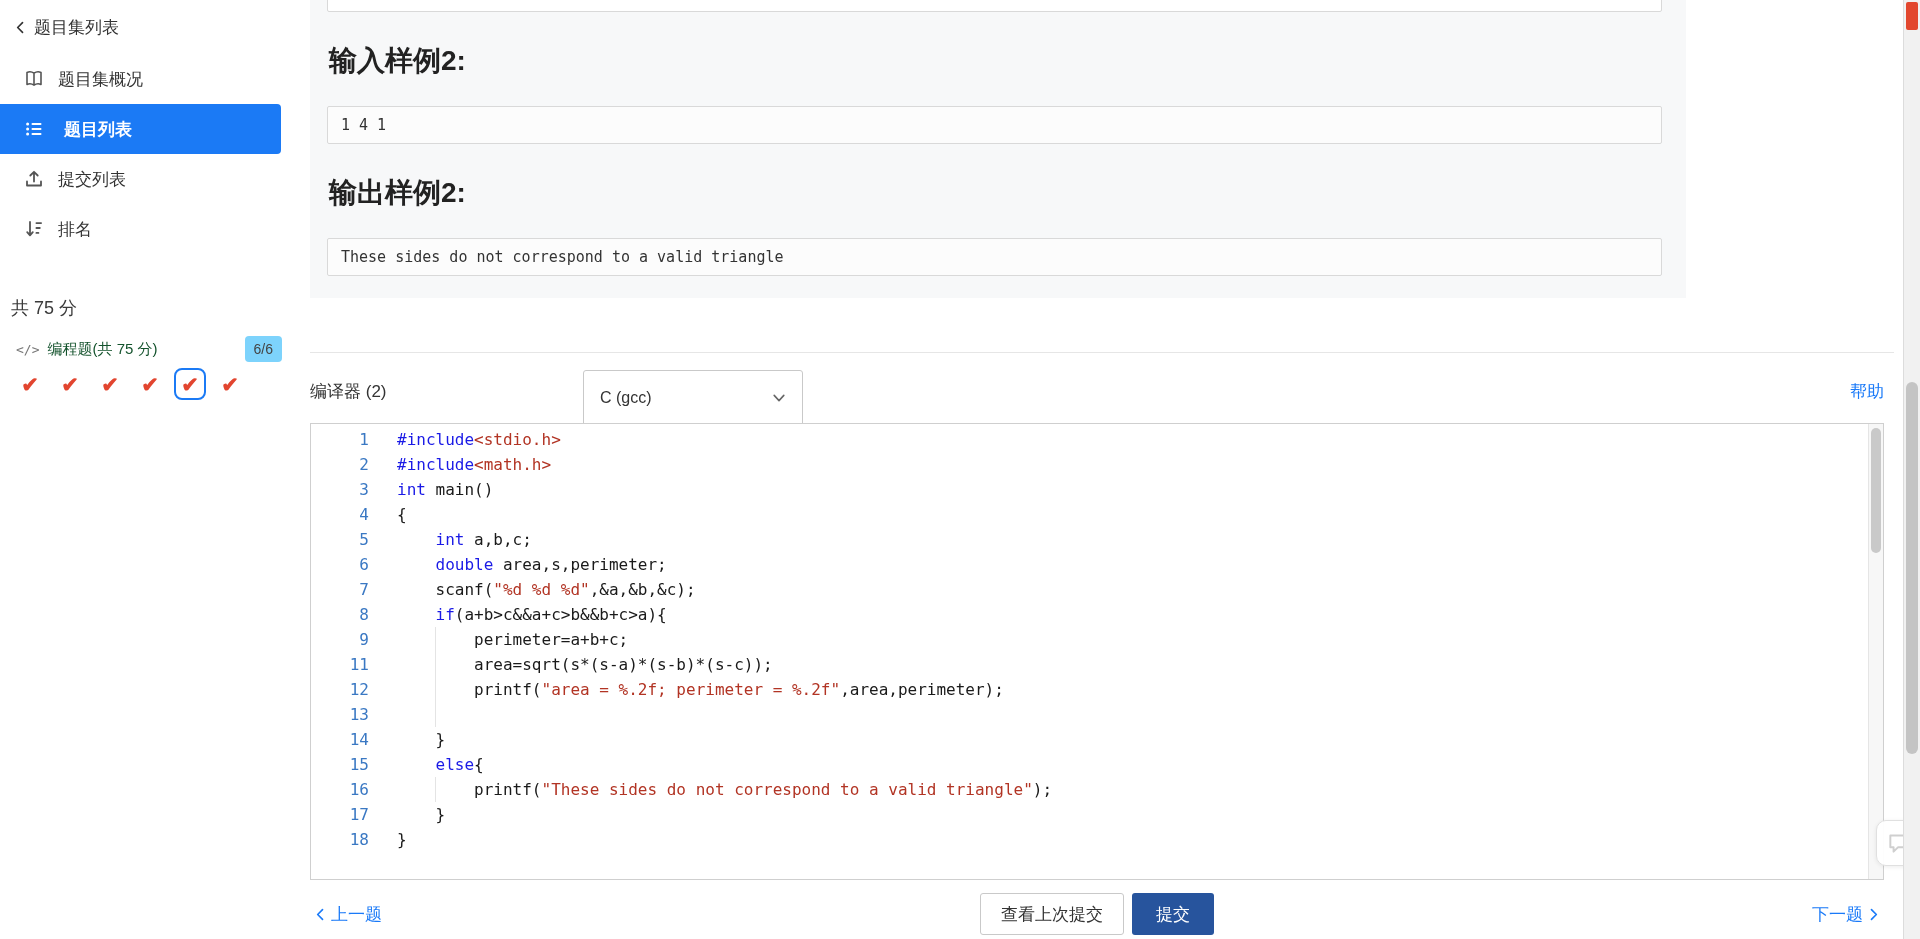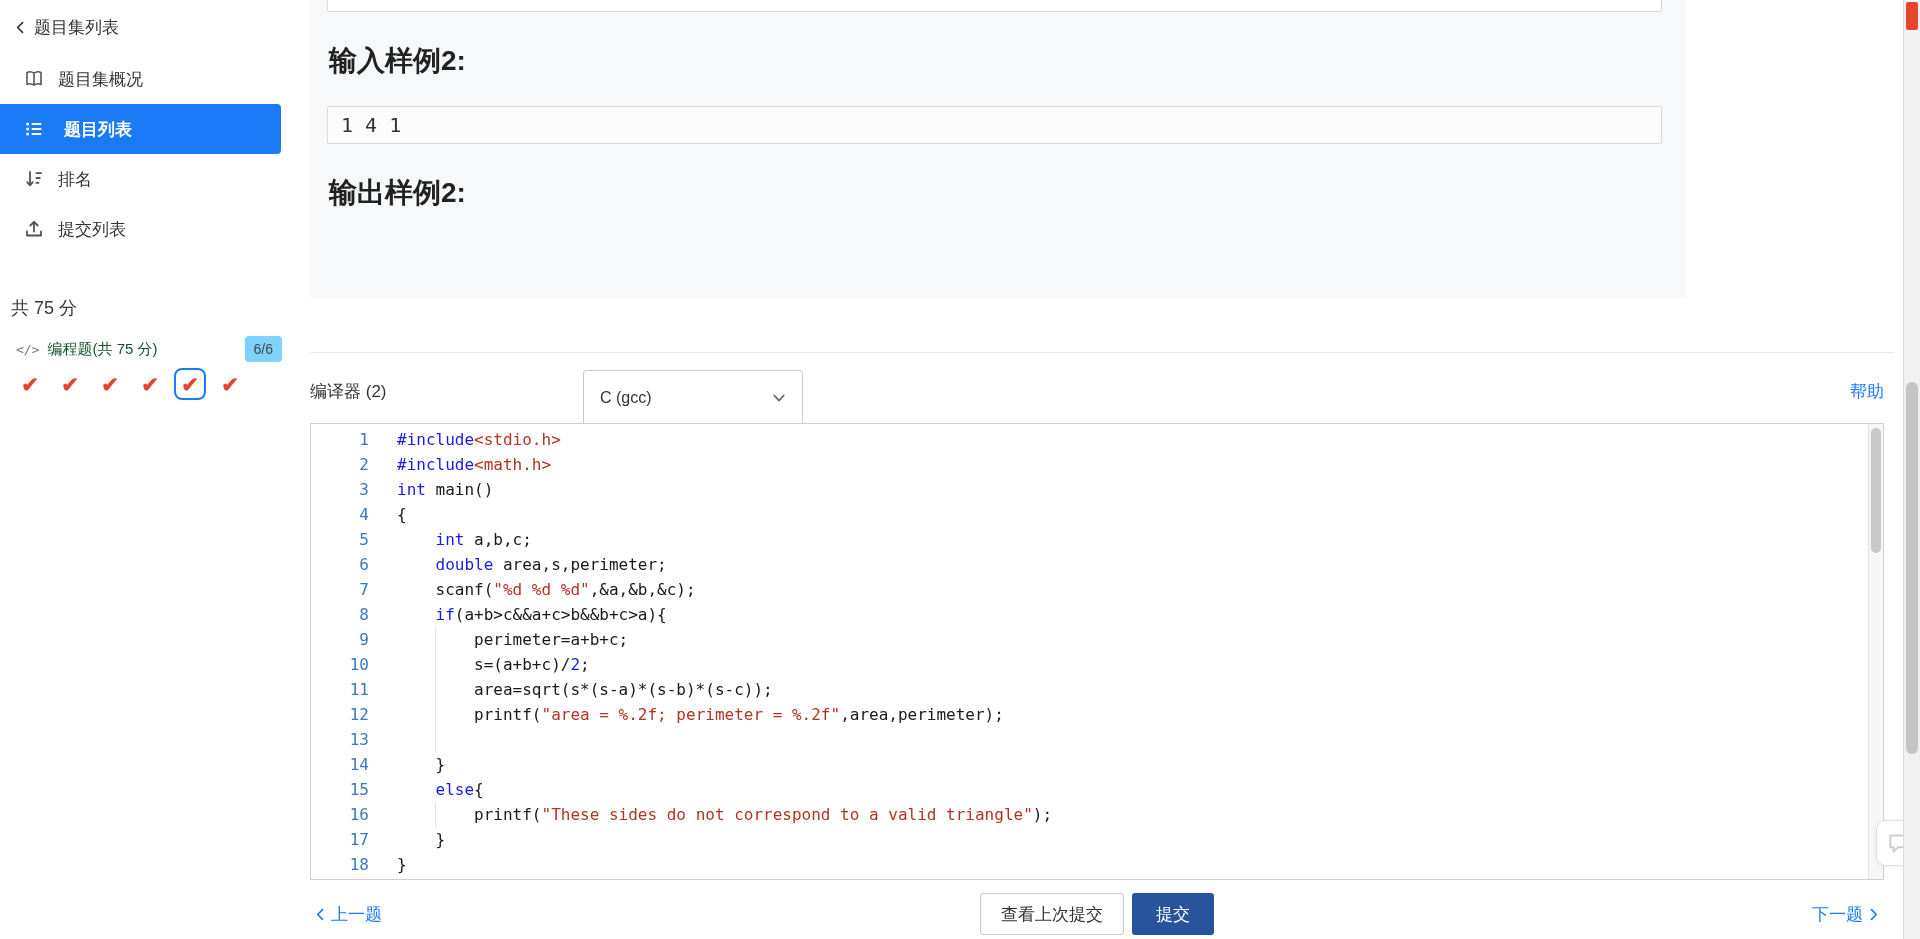--- a/index.html
+++ b/index.html
@@ -30,21 +30,21 @@
   .check-cell { width:32px; height:32px; margin:0 4px; display:flex; align-items:center; justify-content:center;
                 border:2px solid transparent; border-radius:8px; cursor:pointer; }
   .check-cell.current { border-color:#1b7af5; }
   .check-glyph { color:#e2452f; font-size:21px; font-weight:bold; line-height:1; }
 
   
   .card { position:absolute; left:310px; top:0; width:1376px; height:298px; background:#f7f8f9; overflow:hidden; }
   .card h3 { margin:30px 24px 0 19px; font-size:28px; font-weight:bold; color:#222; }
   .sample-box { margin:26px 24px 0 17px; background:#fcfcfc; border:1px solid #d9d9d9; border-radius:2px;
                 height:38px; line-height:36px; padding:0 13px;
-                font-family:"DejaVu Sans Mono", monospace; font-size:20px; color:#333; overflow:hidden; }
+                font-family:"DejaVu Sans Mono", monospace; font-size:15px; color:#333; overflow:hidden; }
   .sample-box.partial { margin-top:-28px; height:40px; background:#fff; }
 
   
   .divider { position:absolute; left:310px; top:352px; width:1584px; border-top:1px solid #e6e6e6; }
   .compiler-row { position:absolute; left:310px; top:370px; width:1574px; height:42px;
                   display:flex; align-items:center; justify-content:space-between; }
   .compiler-label { font-size:17px; color:#333; }
   .select { position:absolute; left:273px; top:0; width:220px; height:56px; background:#fff;
             border:1px solid #c9c9c9; border-radius:3px; display:flex; align-items:center;
             padding:0 16px; font-size:16px; color:#333; cursor:pointer; }
@@ -127,37 +127,37 @@
               <circle cx="3.6" cy="15" r="1.5" fill="currentColor"></circle>
               <rect x="7.5" y="14.1" width="10" height="1.8" rx="0.9" fill="currentColor"></rect>
             </svg>
         </span>
         <span>题目列表</span>
       </div>
 
       <div class="menu-item">
         <span class="mi-icon">
           <svg width="20" height="20" viewBox="0 0 20 20">
+              <path d="M10 12.5 L10 3 M6.3 6.5 L10 2.8 L13.7 6.5" fill="none" stroke="currentColor" stroke-width="1.8" stroke-linecap="round" stroke-linejoin="round"></path>
+              <path d="M3 12.5 L3 16.5 L17 16.5 L17 12.5" fill="none" stroke="currentColor" stroke-width="1.8" stroke-linecap="round" stroke-linejoin="round"></path>
+            </svg>
+        </span>
+        <span>提交列表</span>
+      </div>
+
+      <div class="menu-item">
+        <span class="mi-icon">
+          <svg width="20" height="20" viewBox="0 0 20 20">
               <path d="M6 3 L6 16 M3.2 13.2 L6 16.4 L8.8 13.2" fill="none" stroke="currentColor" stroke-width="1.8" stroke-linecap="round" stroke-linejoin="round"></path>
               <rect x="11.5" y="3.2" width="6.5" height="1.8" rx="0.9" fill="currentColor"></rect>
               <rect x="11.5" y="8.1" width="5.2" height="1.8" rx="0.9" fill="currentColor"></rect>
               <rect x="11.5" y="13" width="3.8" height="1.8" rx="0.9" fill="currentColor"></rect>
             </svg>
         </span>
         <span>排名</span>
-      </div>
-
-      <div class="menu-item">
-        <span class="mi-icon">
-          <svg width="20" height="20" viewBox="0 0 20 20">
-              <path d="M10 12.5 L10 3 M6.3 6.5 L10 2.8 L13.7 6.5" fill="none" stroke="currentColor" stroke-width="1.8" stroke-linecap="round" stroke-linejoin="round"></path>
-              <path d="M3 12.5 L3 16.5 L17 16.5 L17 12.5" fill="none" stroke="currentColor" stroke-width="1.8" stroke-linecap="round" stroke-linejoin="round"></path>
-            </svg>
-        </span>
-        <span>提交列表</span>
       </div>
 
     </div>
 
     <div class="score-total">共 75 分</div>
 
     <div class="section-row">
       <span class="code-glyph">&lt;/&gt;</span>
       <span class="section-label">编程题(共 75 分)</span>
       <span class="section-badge">6/6</span>
@@ -186,20 +186,23 @@
 
   </div>
 
   <div class="card">
     <div class="sample-box partial"></div>
     <h3>输入样例2:</h3>
     <div class="sample-box">
       <span>1 4 1</span>
     </div>
     <h3>输出样例2:</h3>
+    <div class="sample-box">
+      <span>These sides do not correspond to a valid triangle</span>
+    </div>
   </div>
 
   <div class="divider"></div>
 
   <div class="compiler-row">
     <span class="compiler-label">编译器 (2)</span>
     <div class="select">
       <span>C (gcc)</span>
       <span class="chev">
         <svg width="14" height="14" viewBox="0 0 16 16">
@@ -214,21 +217,20 @@
     <div class="code">
         <div class="code-line"><span class="ln">1</span><span class="lc"><span class="tk-k">#include</span><span class="tk-s">&lt;stdio.h&gt;</span></span></div>
         <div class="code-line"><span class="ln">2</span><span class="lc"><span class="tk-k">#include</span><span class="tk-s">&lt;math.h&gt;</span></span></div>
         <div class="code-line"><span class="ln">3</span><span class="lc"><span class="tk-k">int</span><span class="tk-p"> main()</span></span></div>
         <div class="code-line"><span class="ln">4</span><span class="lc"><span class="tk-p">{</span></span></div>
         <div class="code-line"><span class="ln">5</span><span class="lc"><span class="tk-p">    </span><span class="tk-k">int</span><span class="tk-p"> a,b,c;</span></span></div>
         <div class="code-line"><span class="ln">6</span><span class="lc"><span class="tk-p">    </span><span class="tk-k">double</span><span class="tk-p"> area,s,perimeter;</span></span></div>
         <div class="code-line"><span class="ln">7</span><span class="lc"><span class="tk-p">    scanf(</span><span class="tk-s">"%d %d %d"</span><span class="tk-p">,&amp;a,&amp;b,&amp;c);</span></span></div>
         <div class="code-line"><span class="ln">8</span><span class="lc"><span class="tk-p">    </span><span class="tk-k">if</span><span class="tk-p">(a+b&gt;c&amp;&amp;a+c&gt;b&amp;&amp;b+c&gt;a){</span></span></div>
         <div class="code-line"><span class="ln">9</span><span class="lc"><i class="guide"></i><span class="tk-p">        perimeter=a+b+c;</span></span></div>
-        <div class="code-line"><span class="ln">10</span><span class="lc"><i class="guide"></i><span class="tk-p">        s=(a+b+c)/</span><span class="tk-n">2</span><span class="tk-p">;</span></span></div>
         <div class="code-line"><span class="ln">11</span><span class="lc"><i class="guide"></i><span class="tk-p">        area=sqrt(s*(s-a)*(s-b)*(s-c));</span></span></div>
         <div class="code-line"><span class="ln">12</span><span class="lc"><i class="guide"></i><span class="tk-p">        printf(</span><span class="tk-s">"area = %.2f; perimeter = %.2f"</span><span class="tk-p">,area,perimeter);</span></span></div>
         <div class="code-line"><span class="ln">13</span><span class="lc"><i class="guide"></i></span></div>
         <div class="code-line"><span class="ln">14</span><span class="lc"><span class="tk-p">    }</span></span></div>
         <div class="code-line"><span class="ln">15</span><span class="lc"><span class="tk-p">    </span><span class="tk-k">else</span><span class="tk-p">{</span></span></div>
         <div class="code-line"><span class="ln">16</span><span class="lc"><i class="guide"></i><span class="tk-p">        printf(</span><span class="tk-s">"These sides do not correspond to a valid triangle"</span><span class="tk-p">);</span></span></div>
         <div class="code-line"><span class="ln">17</span><span class="lc"><span class="tk-p">    }</span></span></div>
         <div class="code-line"><span class="ln">18</span><span class="lc"><span class="tk-p">}</span></span></div>
       </div>
     <div class="editor-scrollbar">

